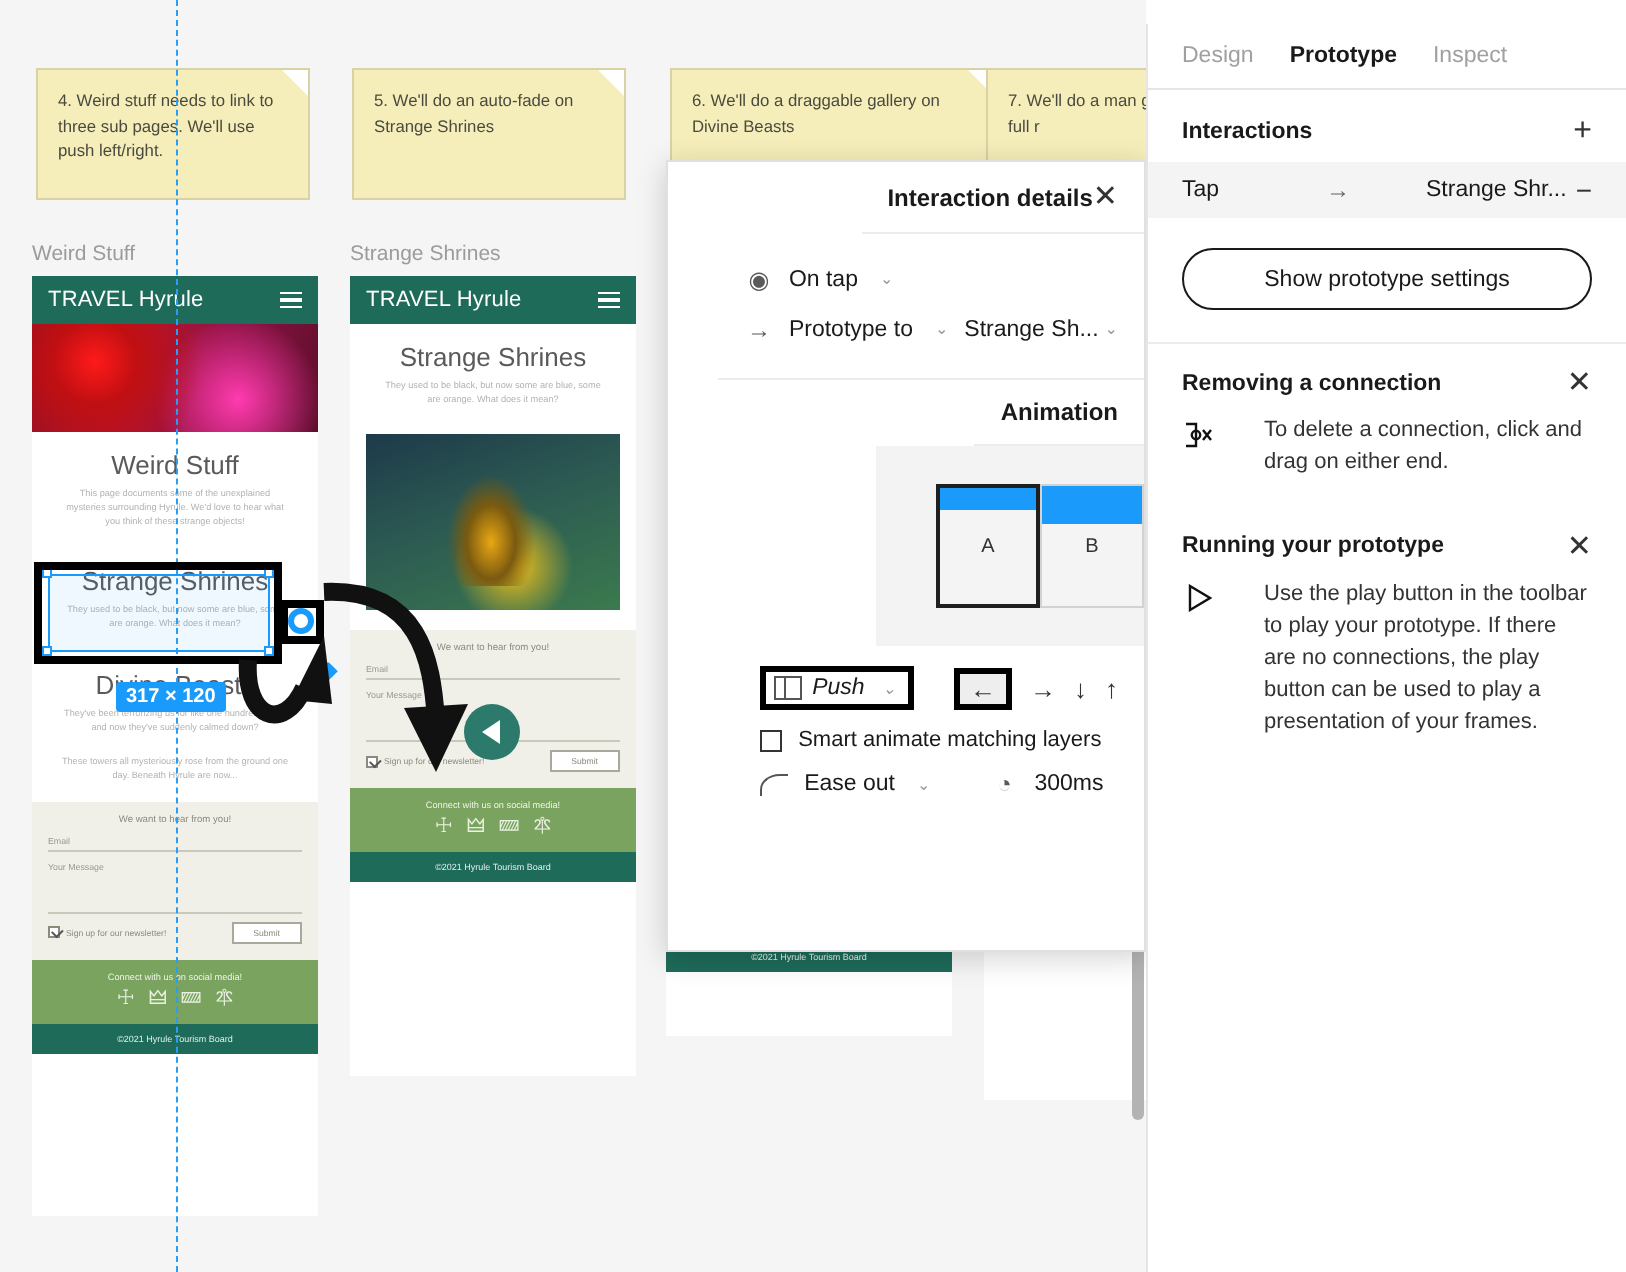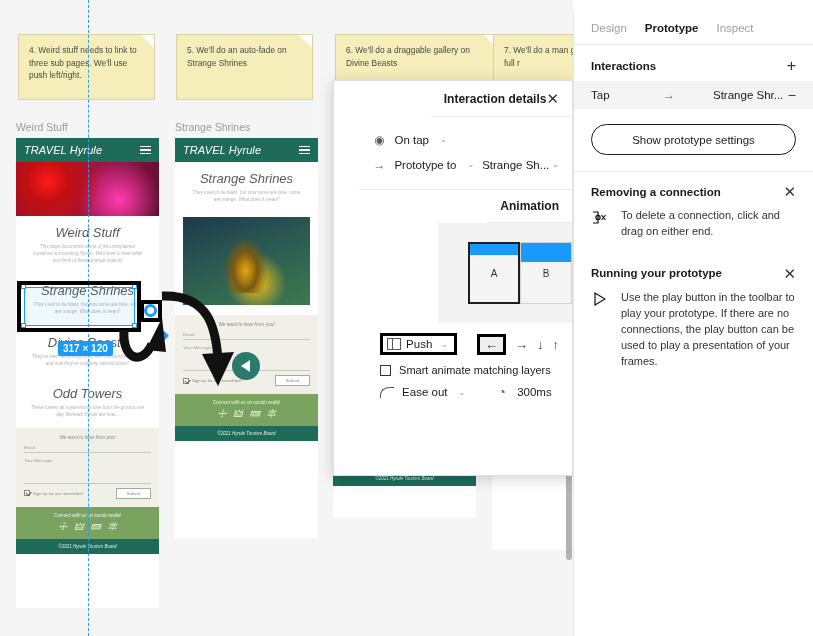--- a/index.html
+++ b/index.html
@@ -38,21 +38,20 @@
     position: absolute;
     font-size: 10.5px;
     color: #9b9b9b;
   }
 
   
   .frame {
     position: absolute;
     background: #ffffff;
     overflow: hidden;
-    font-style: italic;
   }
   .site-nav {
     background: #1e6b5a;
     color: #ffffff;
     height: 24px;
     display: flex; align-items: center; justify-content: space-between;
     padding: 0 8px;
   }
   .site-nav .brand { font-size: 11px; letter-spacing: .1px; }
   .burger { display:flex; flex-direction:column; gap:2px; }
@@ -178,21 +177,21 @@
     align-items:center; justify-content:center; font-size:10px; color:#333;
     position:relative;
   }
   .card .bar { position:absolute; left:0; top:0; right:0; background:#1a9bfc; }
   .card.a { border:2px solid #1f1f1f; }
   .card.a .bar { height:11px; }
   .card.b { border:1px solid #d2d2d2; }
   .card.b .bar { height:19px; }
 
   .anim-ctrl { padding:10px 13px 12px; }
-  .ctrl-row { display:flex; align-items:center; gap:20px; margin-bottom:9px; }
+  .ctrl-row { display:flex; align-items:center; gap:20px; margin-bottom:9px;font-style:italic; }
   .push-box { border:3px solid #000; padding:2px 6px 2px 4px; display:flex; align-items:center; gap:6px; }
   .push-ico { width:13px; height:12px; border:1px solid #555; position:relative; }
   .push-ico::after{content:""; position:absolute; left:4px; top:-1px; bottom:-1px; width:7px;
     border:1px solid #555; background:#fff;}
   .dir-group { display:flex; align-items:center; gap:9px; margin-left:auto; }
   .dir { font-size:13px; color:#333; line-height:1; }
   .dir.sel { border:3px solid #000; background:#eeeeee; padding:1px 5px; }
   .chk-row { display:flex; align-items:center; gap:8px; margin-bottom:10px; }
   .chk { width:11px; height:11px; border:1.4px solid #333; background:#fff; flex:none; }
   .chk-lbl { font-size:11px; color:#1a1a1a; }
@@ -219,21 +218,21 @@
   .inter-row .tgt { flex:1; }
   .inter-row .minus { font-size:14px; color:#333; }
   .proto-btn {
     margin:15px 17px 0; height:31px; border:1px solid #1a1a1a; border-radius:16px;
     display:flex; align-items:center; justify-content:center; font-size:11.5px;
     color:#1a1a1a; cursor:pointer; background:#fff;
   }
   .tip-sec { border-top:1px solid #ececec; margin-top:16px; padding:12px 17px 0; }
   .tip-head { display:flex; align-items:center; justify-content:space-between; }
   .tip-title { font-size:11.5px; font-weight:700; color:#1a1a1a; }
-  .tip-body { display:flex; gap:13px; margin-top:9px; }
+  .tip-body { display:flex; gap:24px; margin-top:9px; }
   .tip-ico { width:17px; flex:none; display:flex; justify-content:center; padding-top:2px; }
   .tip-txt { font-size:11px; color:#333; line-height:1.45; }
 </style>
 </head>
 <body>
 
 <div id="root">
 
   <div id="canvas">
 
@@ -266,21 +265,20 @@
             <i></i>
           </span>
       </div>
       <div class="hero"></div>
       <div class="sec-title">Weird Stuff</div>
       <div class="sec-body">This page documents some of the unexplained mysteries surrounding Hyrule. We'd love to hear what you think of these strange objects!</div>
       <div class="sec-title">Strange Shrines</div>
       <div class="sec-body">They used to be black, but now some are blue, some are orange. What does it mean?</div>
       <div class="sec-title">Divine Beasts</div>
       <div class="sec-body">They've been terrorizing us for like one hundred years, and now they've suddenly calmed down?</div>
-      <div class="sec-title">Odd Towers</div>
       <div class="sec-body">These towers all mysteriously rose from the ground one day. Beneath Hyrule are now...</div>
       <div class="form-area">
         <div class="form-title">We want to hear from you!</div>
         <div class="f-field">Email</div>
         <div class="f-msg">Your Message</div>
         <div class="f-row">
           <span class="f-check">
             <span class="f-box"></span>
             <span>Sign up for our newsletter!</span>
           </span>

